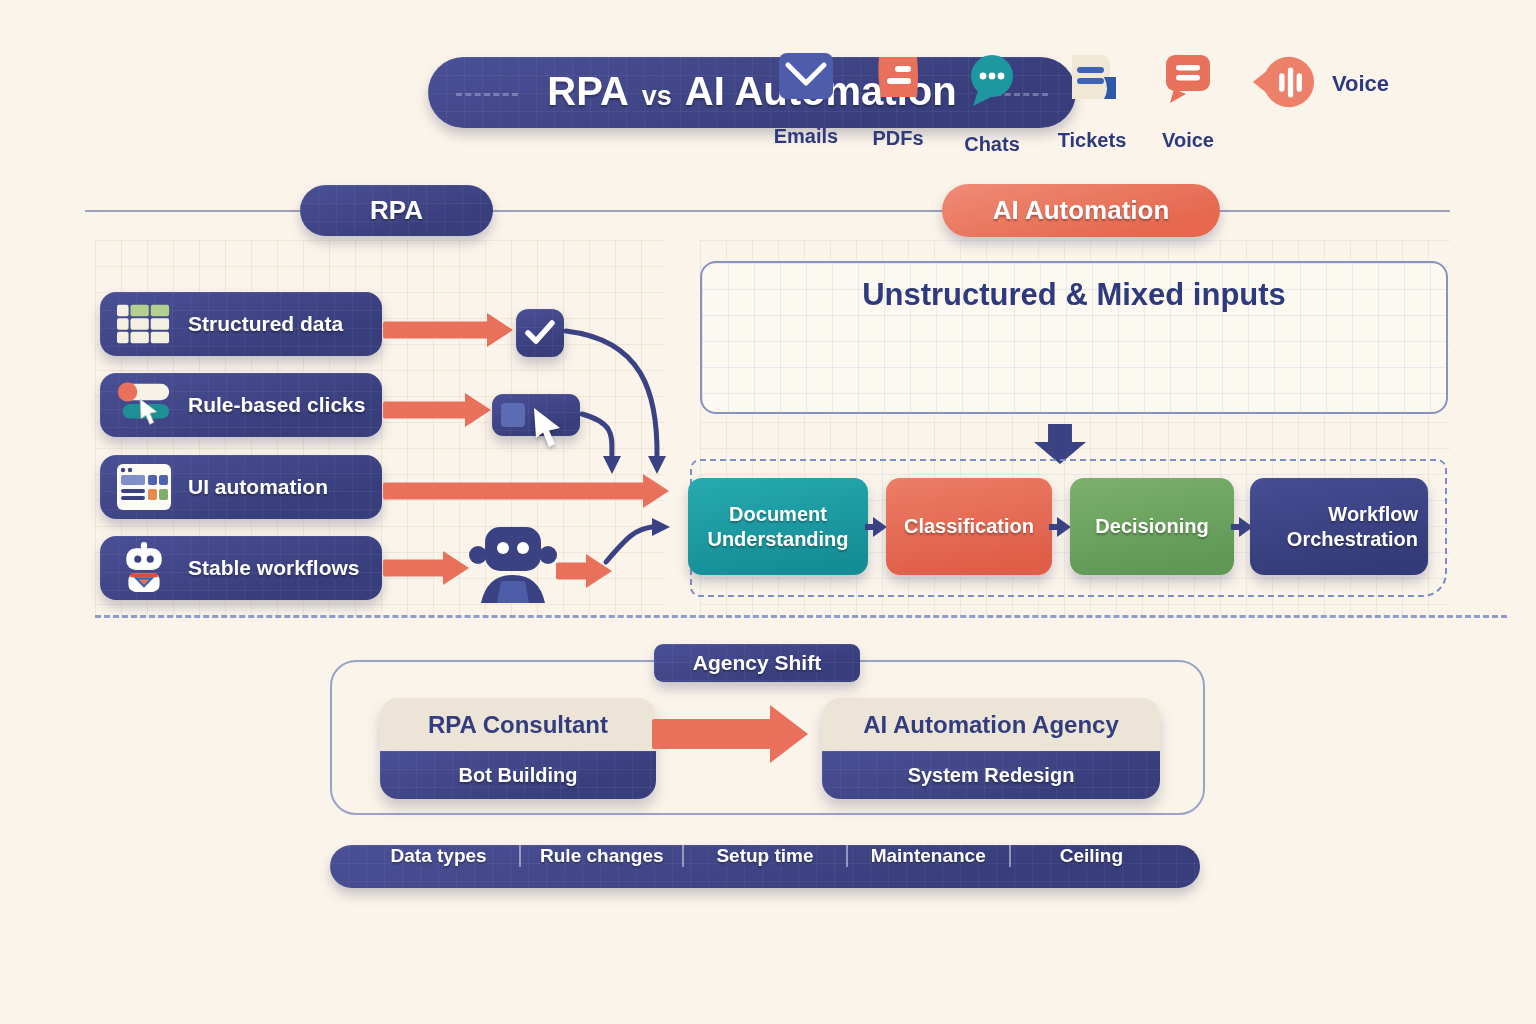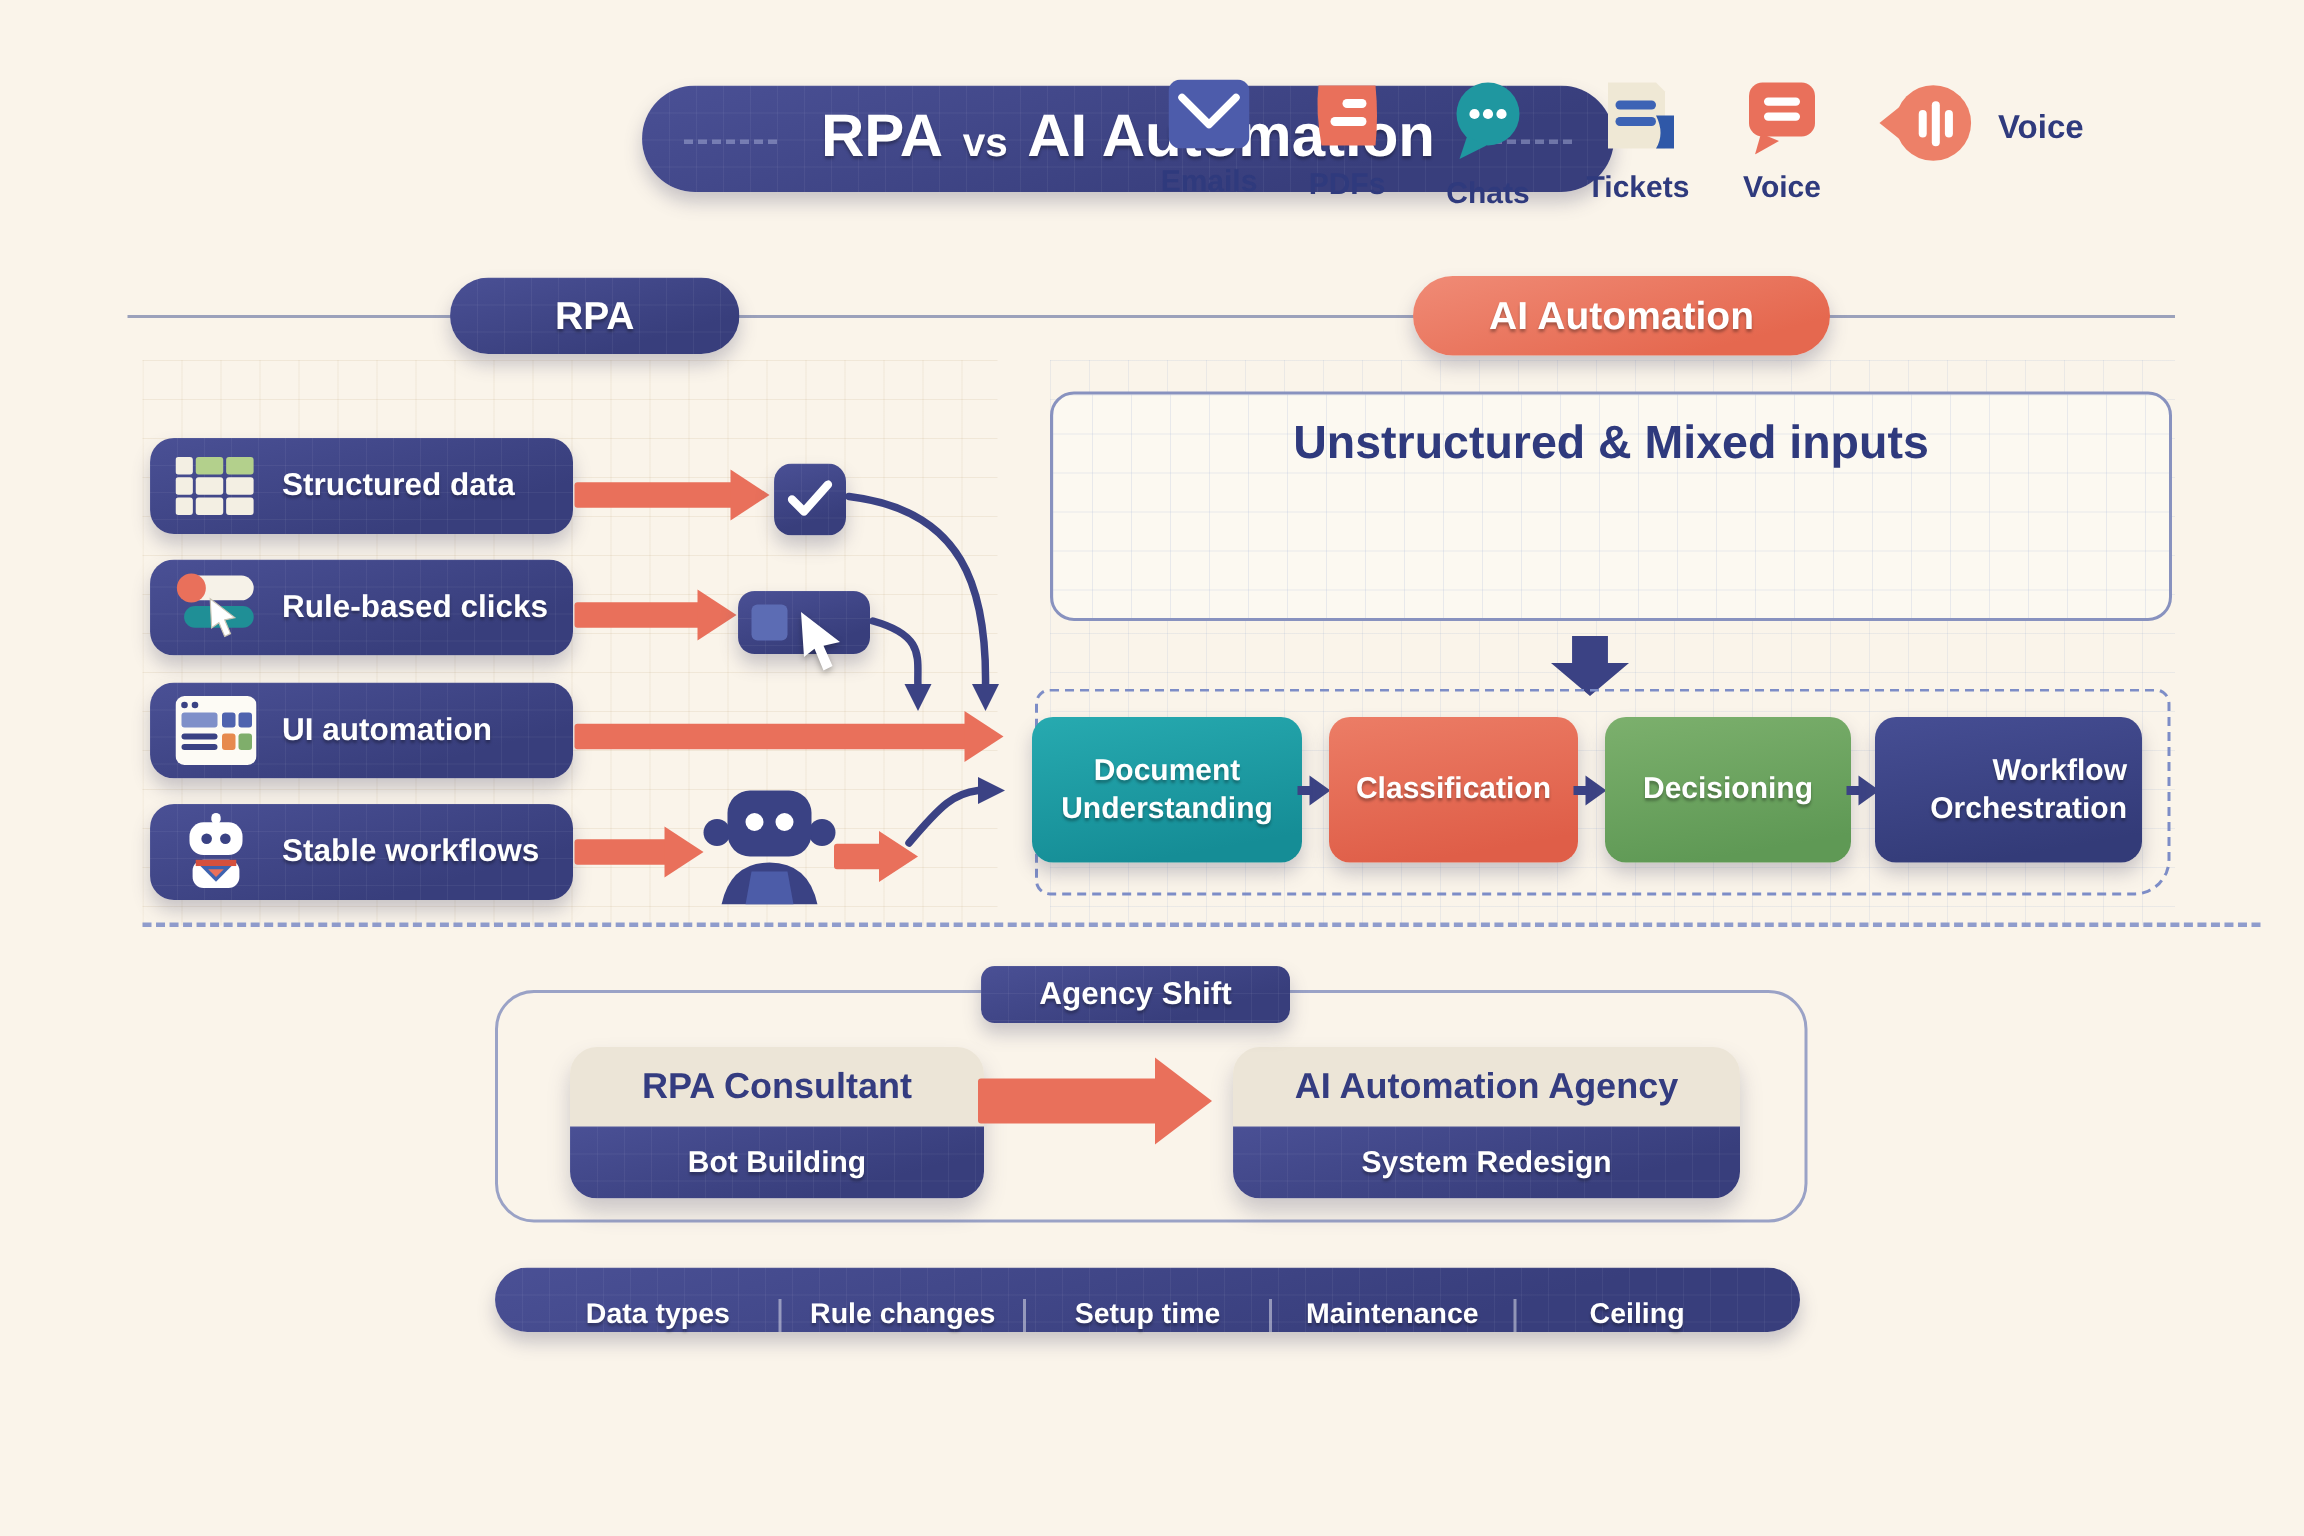--- a/index.html
+++ b/index.html
@@ -85,21 +85,21 @@
   .inputs-box{
     position:absolute; left:700px; top:261px; width:748px; height:153px; box-sizing:border-box;
     border:2px solid #8892bf; border-radius:16px; background-color:#fcf9f1;
     background-image:
       linear-gradient(rgba(150,170,210,.20) 1px, transparent 1px),
       linear-gradient(90deg, rgba(150,170,210,.20) 1px, transparent 1px);
     background-size:26px 26px;
   }
   .inputs-title{position:absolute; left:0; right:0; top:14px; text-align:center;
     color:#2f3a7d; font-weight:bold; font-size:31px;}
-  .input-item{position:absolute; top:53px; width:88px; display:flex; flex-direction:column; align-items:center; gap:6px;}
+  .input-item{position:absolute; top:53px; width:88px; display:flex; flex-direction:column; align-items:center; gap:22px;}
   .input-item .lbl{color:#2f3a7d; font-weight:bold; font-size:20px;}
   .voice-callout{position:absolute; top:50px; left:1252px; display:flex; align-items:center; gap:16px;}
   .voice-callout .lbl{color:#2f3a7d; font-weight:bold; font-size:22px;}
 
   .down-arrow{position:absolute; left:1034px; top:424px; width:52px; height:40px; background:#3b4284;
     clip-path:polygon(27% 0, 73% 0, 73% 45%, 100% 45%, 50% 100%, 0 45%, 27% 45%);}
 
   
   .pipeline-dash{position:absolute; left:690px; top:459px; width:757px; height:138px;
     border:2px dashed #7d8dc7; border-radius:10px 10px 24px 10px; box-sizing:border-box;}
@@ -126,21 +126,21 @@
     box-shadow:0 9px 14px rgba(85,85,115,.28);}
   .card .top{height:53px; background:#ece5d7; color:#343c80; display:flex; align-items:center;
     justify-content:center; font-size:24px; font-weight:bold;}
   .card .bottom{height:48px; color:#fff; display:flex; align-items:center; justify-content:center;
     font-size:20px; font-weight:bold;}
   .card-rpa{left:380px; width:276px;text-align:center;}
   .card-ai{left:822px; width:338px;}
 
   
   .bar{position:absolute; left:330px; top:845px; width:870px; height:43px; border-radius:22px;
-    display:flex; align-items:flex-end; padding:0 28px; box-sizing:border-box;}
+    display:flex; align-items:flex-start; padding:0 28px; box-sizing:border-box;}
   .bar-item{flex:1; text-align:center; color:#fff; font-weight:bold; font-size:19px;}
   .bar-sep{width:2px; height:22px; background:rgba(255,255,255,.45); flex:none;}
 </style>
 </head>
 <body>
 
 <div class="canvas">
 
   <div class="grid-zone grid-warm" style="left:95px; top:240px; width:570px; height:377px;"></div>
   <div class="grid-zone grid-cool" style="left:700px; top:240px; width:750px; height:377px;"></div>

